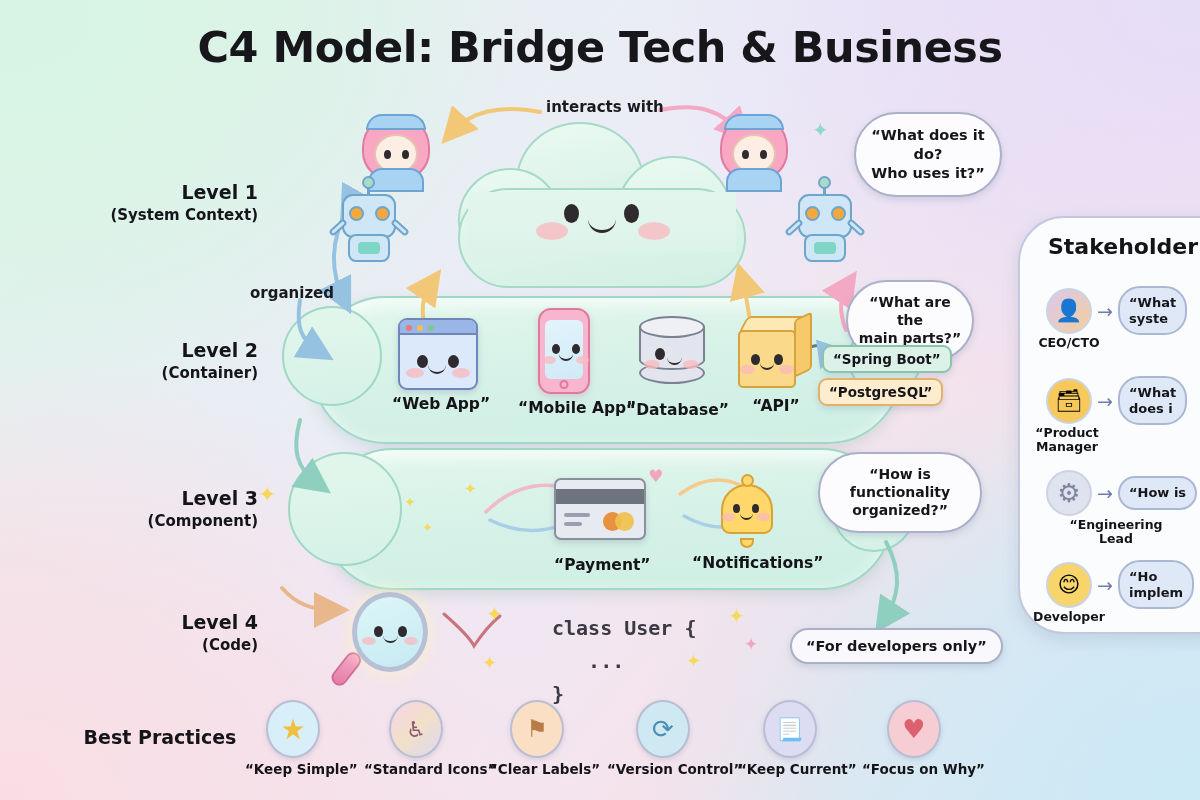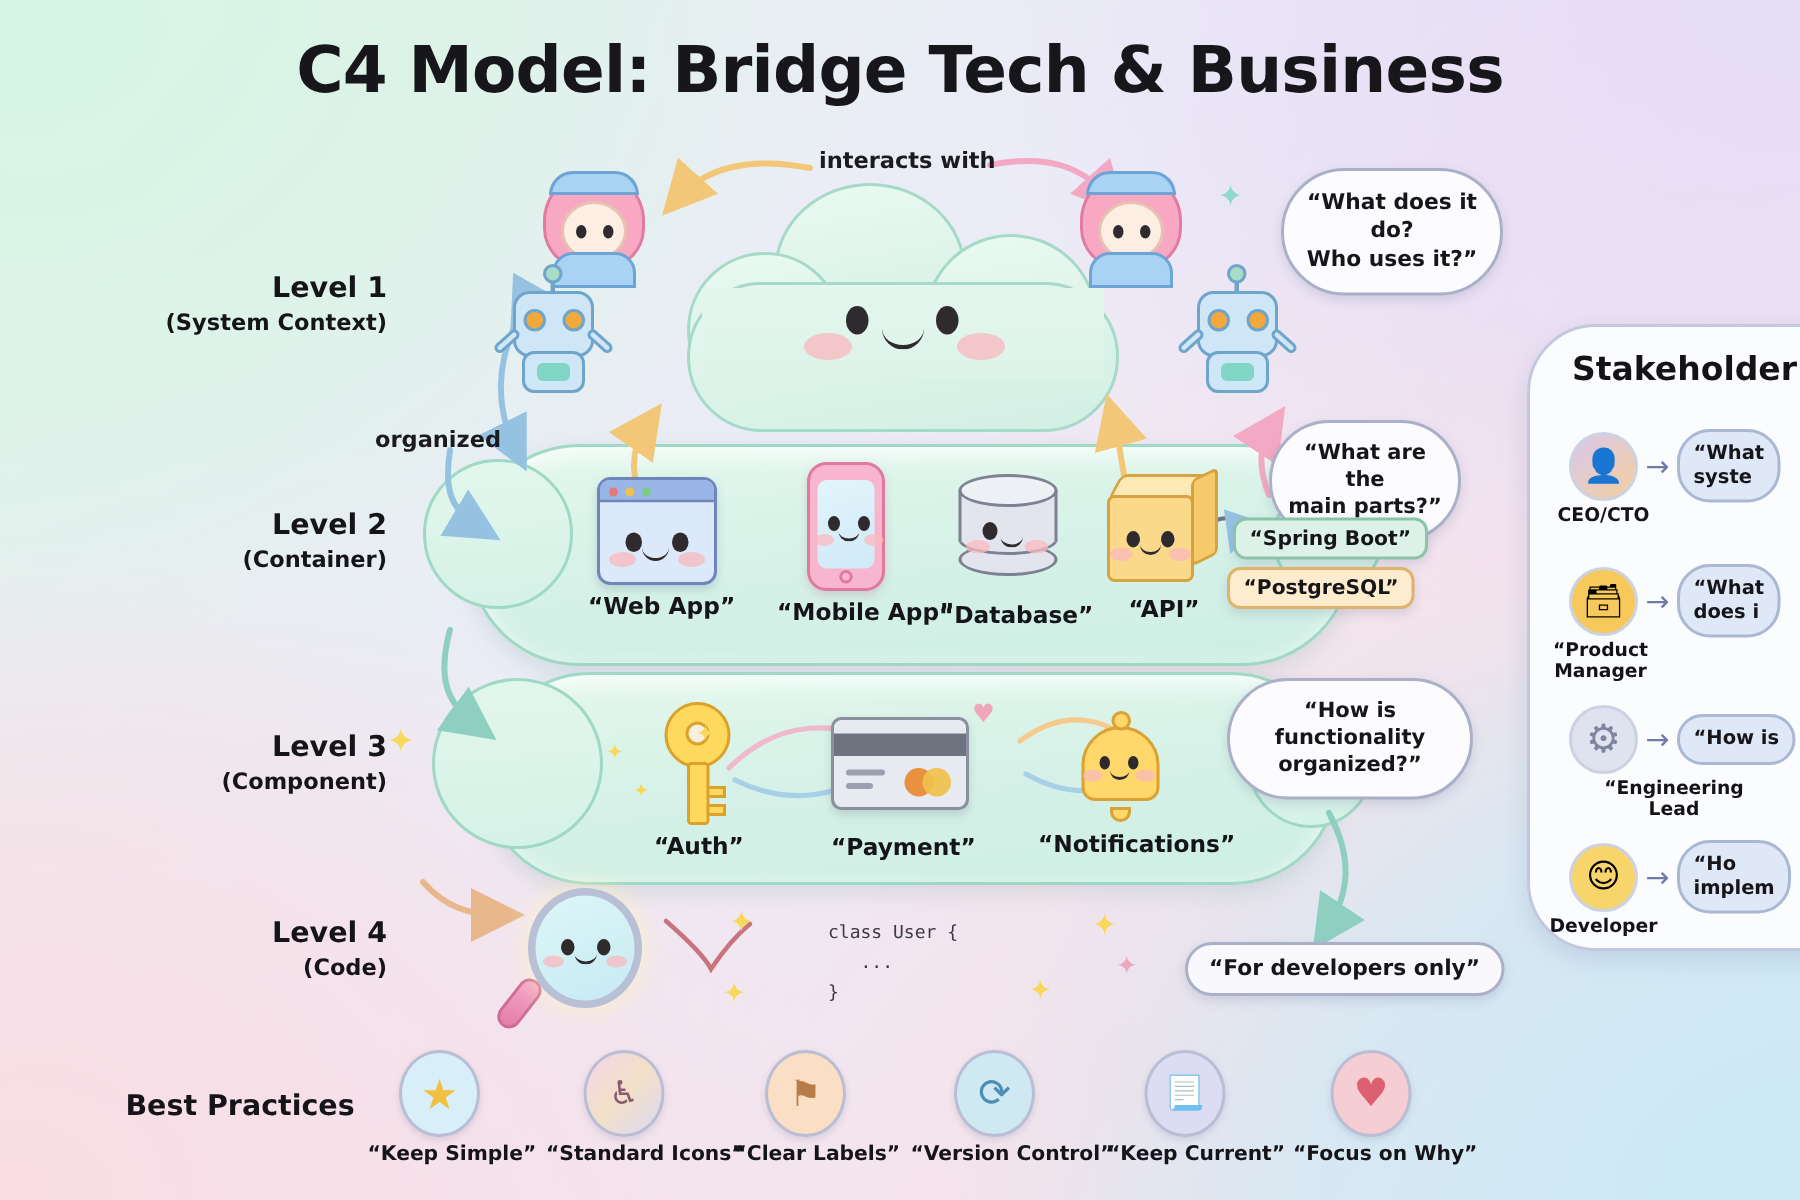--- a/index.html
+++ b/index.html
@@ -191,21 +191,21 @@
   .bubble.rounded { border-radius:20px; }
   .bubble.tag { border-radius:9px; font-size:13.5px; padding:4px 9px; white-space:nowrap; }
   .bubble.tag.spring { background:#dcf2e8; border-color:#8cc4ab; }
   .bubble.tag.pg     { background:#fdeccd; border-color:#e0b36c; }
 
   
   .arrow-label { position:absolute; font-size:15px; font-weight:700; color:#1b1a1f; z-index:11; }
 
   
   .code { position:absolute; z-index:11; color:#3a3944; font-family:"DejaVu Sans Mono", monospace; }
-  .code .ln { font-size:12px; line-height:1.65; white-space:pre; }
+  .code .ln { font-size:20px; line-height:1.65; white-space:pre;font-weight:bold; }
 
   
   .bp-item { position:absolute; text-align:center; z-index:9; }
   .bp-circle { width:54px; height:58px; border-radius:50%; margin:0 auto;
                border:2px solid #b9bed4; box-shadow:0 2px 5px rgba(120,125,160,.22);
                position:relative; display:flex; align-items:center; justify-content:center; }
   .bp-cap { font-size:13.5px; font-weight:700; color:#151418; margin-top:3px; white-space:nowrap; }
 
   
   .panel {
@@ -431,30 +431,20 @@
     <div>“What are the</div>
     <div>main parts?”</div>
   </div>
   <div class="bubble tag spring" style="left:822px; top:345px;">“Spring Boot”</div>
   <div class="bubble tag pg" style="left:818px; top:378px;">“PostgreSQL”</div>
 
   <div class="band b3" style="left:322px; top:448px; width:570px; height:142px;">
       <div class="inner"></div>
     </div>
 
-  <div class="item" style="left:420px; top:468px; width:92px;">
-    <div class="glyph key" style="margin-left:15px;">
-      <div class="ring2"></div>
-        <div class="hole"></div>
-        <div class="shaft"></div>
-        <div class="t1"></div>
-        <div class="t2"></div>
-    </div>
-    <div class="cap">“Auth”</div>
-  </div>
 
   <div class="item" style="left:554px; top:478px; width:92px;">
     <div class="glyph card">
       <div class="stripe"></div>
         <div class="l1"></div>
         <div class="l2"></div>
         <div class="mc1"></div>
         <div class="mc2"></div>
     </div>
     <div class="cap" style="margin-top:16px;">“Payment”</div>

